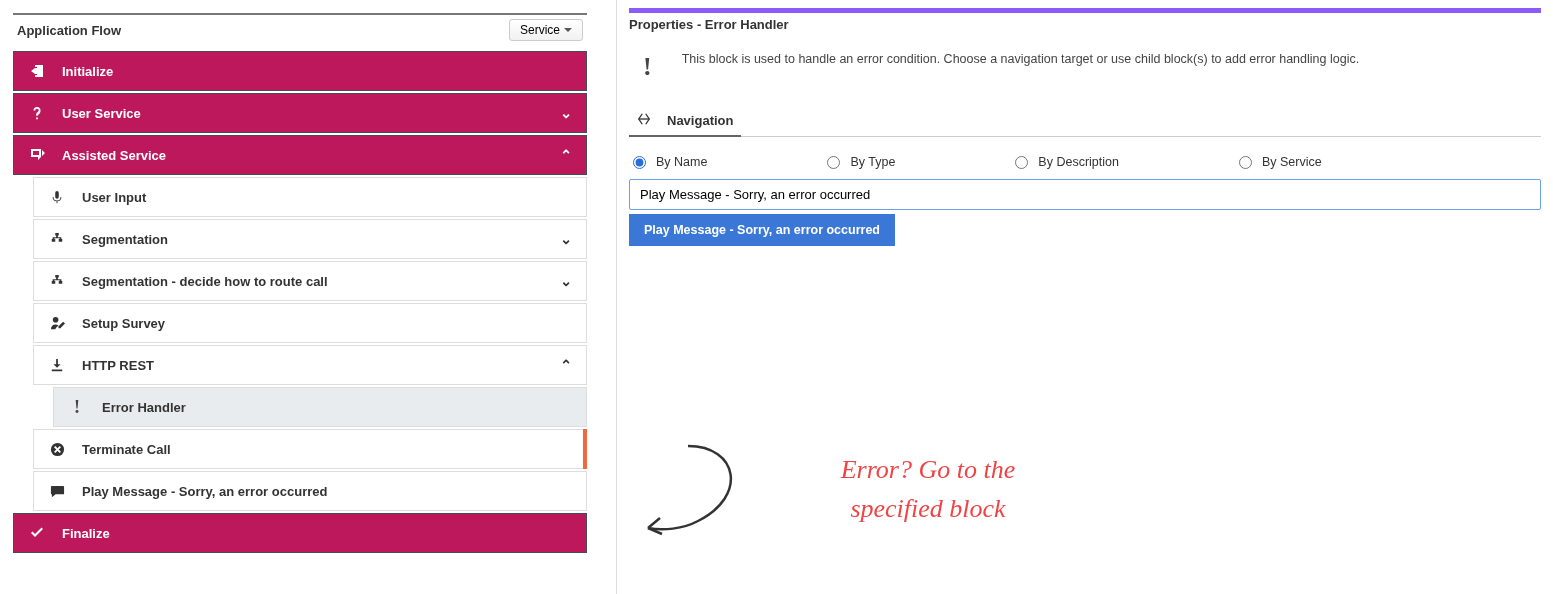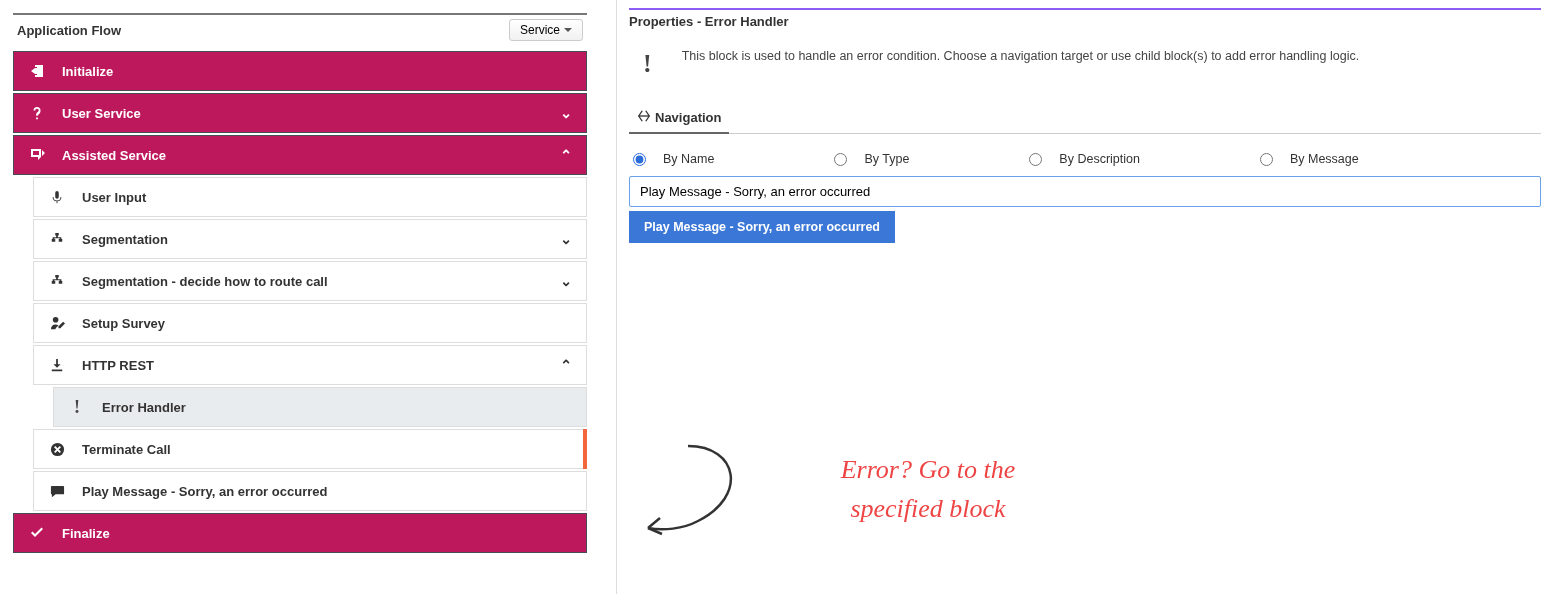--- a/index.html
+++ b/index.html
@@ -73,21 +73,21 @@
   position: absolute;
   right: -1px; top: -1px; bottom: -1px;
   width: 4px;
   background: #f2673c;
 }
 
 .ico { width: 18px; display: inline-flex; justify-content: center; }
 .ico svg { fill: currentColor; }
 
 .props-header {
-  border-top: 2px solid #8b5cf6;
+  border-top: 5px solid #8b5cf6;
   padding: 4px 0 10px 0;
   font-weight: bold;
   font-size: 13px;
 }
 .props-desc {
   display: flex;
   align-items: flex-start;
   gap: 30px;
   padding: 10px 0 24px 10px;
   font-size: 12.5px;
@@ -95,35 +95,35 @@
 }
 .big-exclaim { font-size: 26px; font-weight: bold; color: #444; font-family: Georgia, serif; margin-left: 4px; }
 
 .tab-bar {
   border-bottom: 1px solid #ccc;
   margin-bottom: 18px;
 }
 .tab {
   display: inline-flex;
   align-items: center;
-  gap: 4px;
+  gap: 16px;
   padding: 6px 8px;
   border-bottom: 2px solid #666;
   font-weight: bold;
   font-size: 13px;
   margin-bottom: -1px;
 }
 
 .radio-row {
   display: flex;
   gap: 120px;
   padding: 0 4px 10px 4px;
   font-size: 12.5px;
 }
-.radio-opt { display: flex; align-items: center; gap: 17px; cursor: pointer; }
+.radio-opt { display: flex; align-items: center; gap: 10px; cursor: pointer; }
 .radio-opt input { accent-color: #2a6dd8; }
 
 .search-input {
   width: 100%;
   border: 1px solid #6aa1e8;
   padding: 7px 10px;
   font-size: 13px;
   outline: none;
   border-radius: 2px;
 }
@@ -316,21 +316,21 @@
       <label class="radio-opt">
         <input type="radio" name="navfilter" style="">
         <span>By Type</span>
       </label>
       <label class="radio-opt">
         <input type="radio" name="navfilter" style="">
         <span>By Description</span>
       </label>
       <label class="radio-opt">
         <input type="radio" name="navfilter" style="">
-        <span>By Message</span>
+        <span>By Service</span>
       </label>
     </div>
 
     <input class="search-input" type="text" value="Play Message - Sorry, an error occurred" style="">
 
     <div class="dropdown-item">Play Message - Sorry, an error occurred</div>
   </div>
 </div>
 
 <svg class="arrow-svg" viewBox="0 0 150 110">

